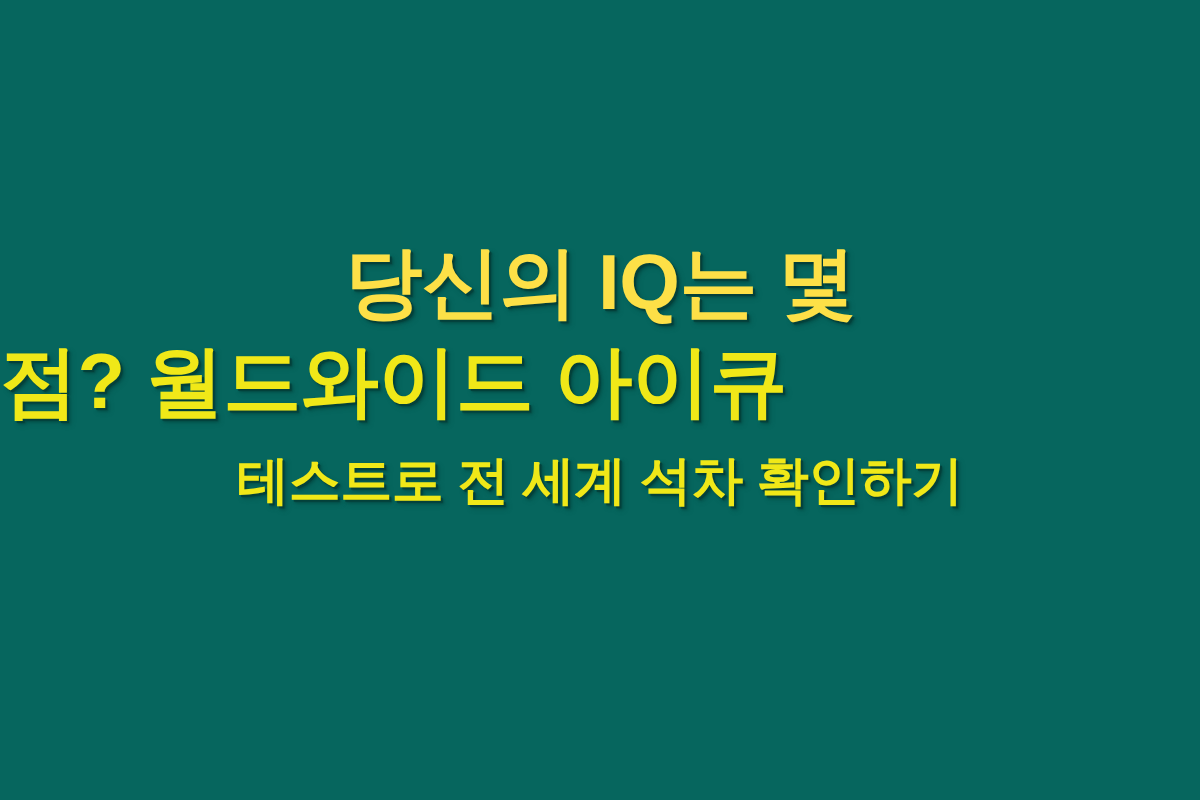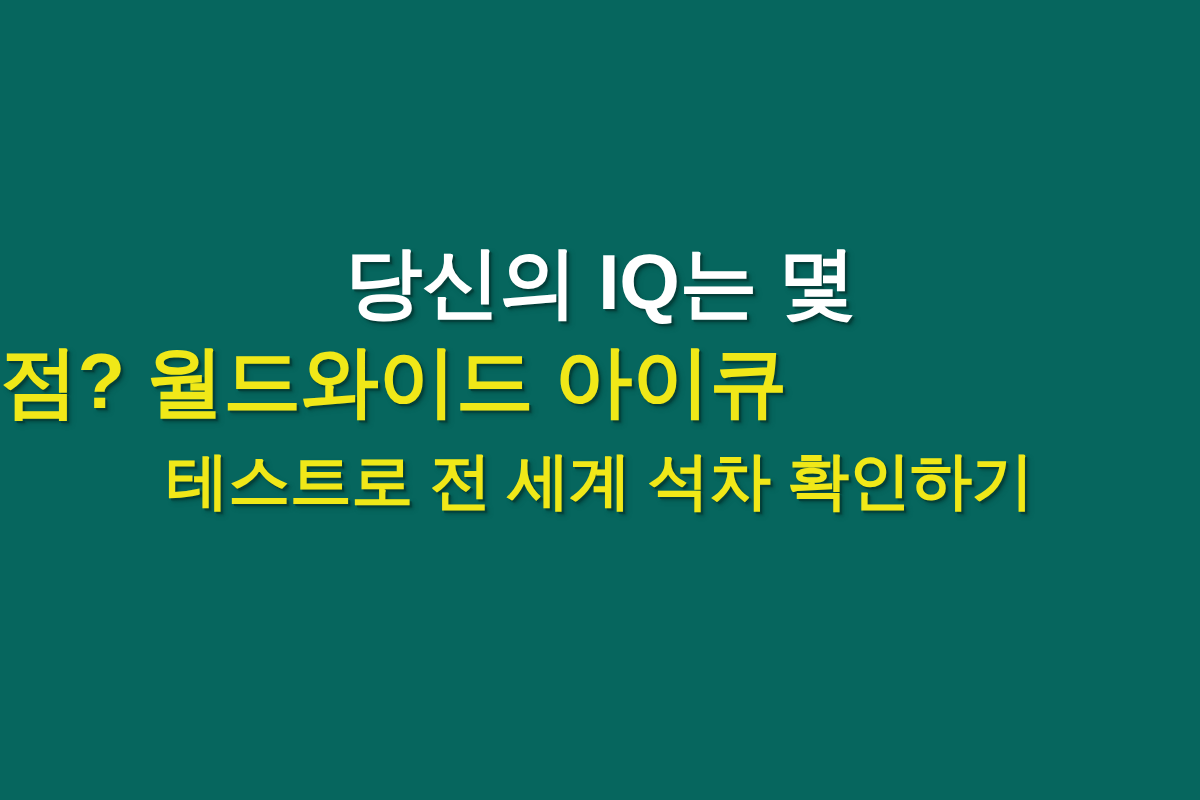--- a/index.html
+++ b/index.html
@@ -52,30 +52,30 @@
     
     text-shadow:
       2px 2px 0 rgba(3, 62, 56, 0.85),
       3px 3px 2px rgba(2, 48, 44, 0.55),
       4px 4px 5px rgba(2, 40, 37, 0.35);
   }
 
   
   .headline-line.line-1 { font-size: 78px; }
   .headline-line.line-2 { font-size: 78px; }
-  .headline-line.line-3 { font-size: 62px; }
+  .headline-line.line-3 { font-size: 52px; }
 </style>
 </head>
 <body>
 
 <div id="title-card" style="background: rgb(6, 102, 94);">
 
   <div id="headline">
 
-    <span class="headline-line line-1" style="color: #ffffff; text-shadow: rgba(3, 62, 56, 0.85) 2px 2px 0px, rgba(3, 62, 56, 0.55) 3px 3px 2px, rgba(3, 62, 56, 0.35) 4px 4px 5px; text-align: center;">당신의 IQ는 몇</span>
+    <span class="headline-line line-1" style="color: #fde047; text-shadow: rgba(3, 62, 56, 0.85) 2px 2px 0px, rgba(3, 62, 56, 0.55) 3px 3px 2px, rgba(3, 62, 56, 0.35) 4px 4px 5px; text-align: center;">당신의 IQ는 몇</span>
 
     <span class="headline-line line-2" style="color: rgb(240, 232, 24); text-shadow: rgba(3, 62, 56, 0.85) 2px 2px 0px, rgba(3, 62, 56, 0.55) 3px 3px 2px, rgba(3, 62, 56, 0.35) 4px 4px 5px; text-align: left;">점? 월드와이드 아이큐</span>
 
     <span class="headline-line line-3" style="color: rgb(240, 232, 24); text-shadow: rgba(3, 62, 56, 0.85) 2px 2px 0px, rgba(3, 62, 56, 0.55) 3px 3px 2px, rgba(3, 62, 56, 0.35) 4px 4px 5px; text-align: center;">테스트로 전 세계 석차 확인하기</span>
 
   </div>
 
 </div>
 
 </body></html>

